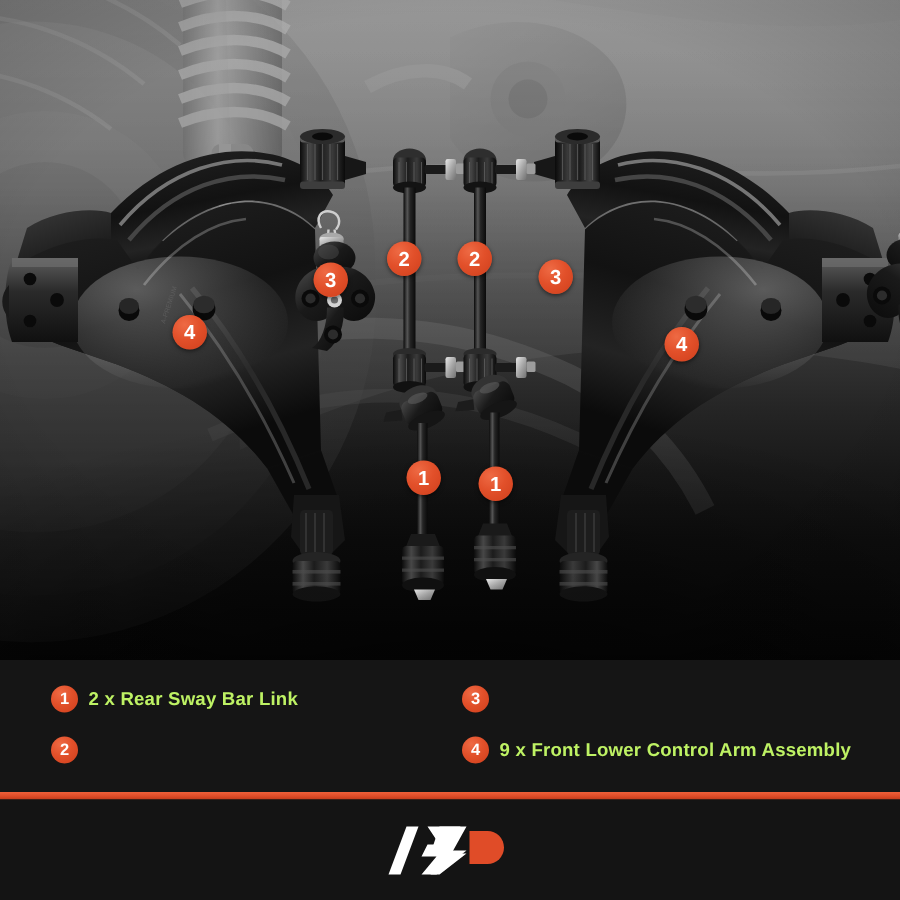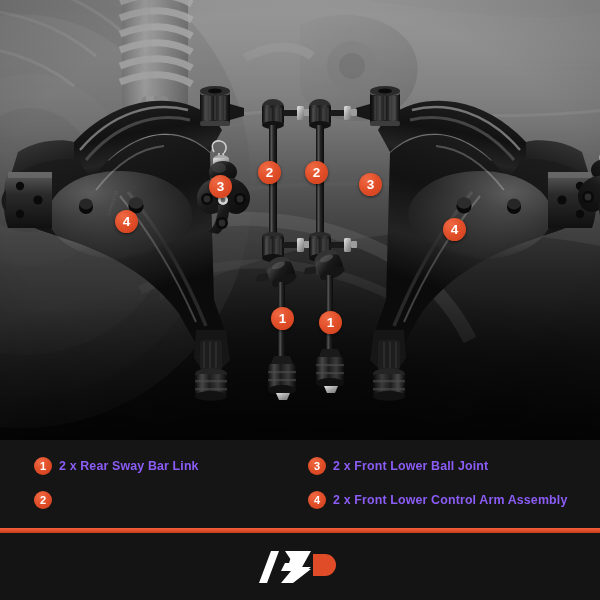--- a/index.html
+++ b/index.html
@@ -102,21 +102,21 @@
     border-radius: 50%;
     background: radial-gradient(circle at 35% 28%, #ee6a44 0%, #e2502a 45%, #cf3f1c 100%);
     color: #fff;
     font-size: 11px;
     font-weight: bold;
     line-height: 18px;
     text-align: center;
     margin-right: 7px;
   }
   .legend-text {
-    color: #8b5cf6;
+    color: #bef264;
     font-size: 12.4px;
     font-weight: bold;
     letter-spacing: .15px;
     white-space: nowrap;
   }
 
   
   .rule {
     position: absolute;
     left: 0; top: 528px;
@@ -552,30 +552,29 @@
   <div class="legend">
     <div class="legend-grid">
 
       <div class="legend-item">
         <span class="legend-badge">1</span>
         <span class="legend-text">2 x Rear Sway Bar Link</span>
       </div>
 
       <div class="legend-item">
         <span class="legend-badge">3</span>
-        <span class="legend-text">2 x Front Lower Ball Joint</span>
       </div>
 
       <div class="legend-item">
         <span class="legend-badge">2</span>
       </div>
 
       <div class="legend-item">
         <span class="legend-badge">4</span>
-        <span class="legend-text">2 x Front Lower Control Arm Assembly</span>
+        <span class="legend-text">9 x Front Lower Control Arm Assembly</span>
       </div>
 
     </div>
   </div>
 
   <div class="rule"></div>
   <div class="footer">
     <svg class="logo" viewBox="0 0 118 44">
 
       <path d="M18,38 L30,6 L38,6 L26,38 Z" fill="#ffffff"></path>

